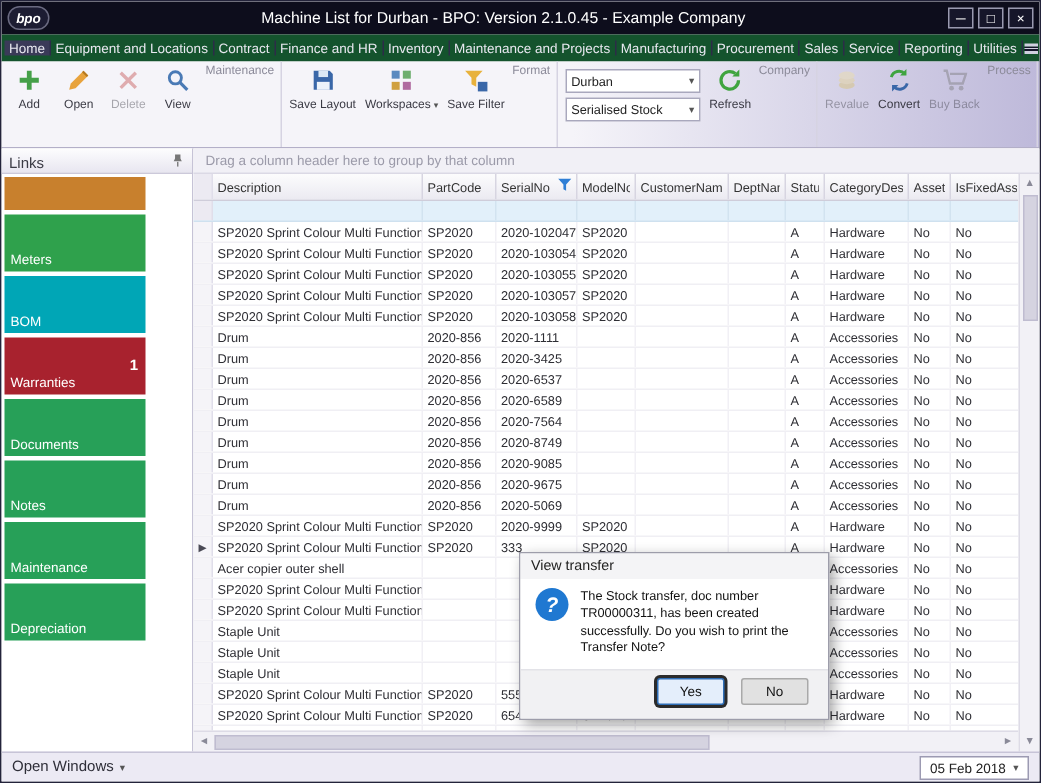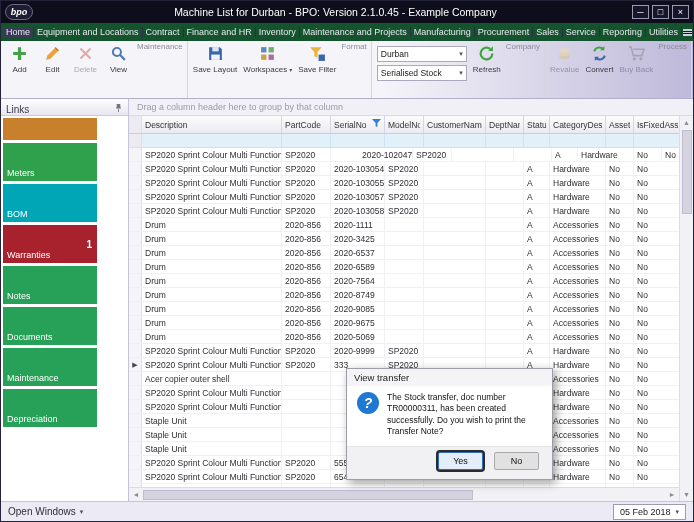--- a/index.html
+++ b/index.html
@@ -136,21 +136,21 @@
           <span><svg viewBox="0 0 16 16">
                 <path d="M6.5 2h3v4.5H14v3H9.5V14h-3V9.5H2v-3h4.5z" fill="#45a049"></path>
               </svg></span>
           <span class="rlabel">Add</span>
         </div>
         <div class="rbtn">
           <span><svg viewBox="0 0 16 16">
                 <path d="M2 14l1-4 8-8 3 3-8 8z" fill="#e8a33d"></path>
                 <path d="M10.5 2.5l3 3" stroke="#b5791f" stroke-width="1.2"></path>
               </svg></span>
-          <span class="rlabel">Edit</span>
+          <span class="rlabel">Open</span>
         </div>
         <div class="rbtn disabled">
           <span><svg viewBox="0 0 16 16">
                 <path d="M4 2.5L8 6.5l4-4L13.5 4l-4 4 4 4L12 13.5l-4-4-4 4L2.5 12l4-4-4-4z" fill="#c24a4a"></path>
               </svg></span>
           <span class="rlabel">Delete</span>
         </div>
         <div class="rbtn">
           <span><svg viewBox="0 0 16 16">
                 <circle cx="6.5" cy="6.5" r="3.8" fill="none" stroke="#4a7ab5" stroke-width="1.8"></circle>
@@ -310,24 +310,24 @@
             <span class="link-label">Meters</span>
           </div>
           <div class="link-item" style="background: rgb(0, 166, 182);">
             <span class="link-label">BOM</span>
           </div>
           <div class="link-item" style="background: rgb(168, 34, 46);">
             <span class="link-label">Warranties</span>
             <span class="link-badge">1</span>
           </div>
           <div class="link-item" style="background: rgb(39, 160, 88);">
+            <span class="link-label">Documents</span>
+          </div>
+          <div class="link-item" style="background: rgb(39, 160, 88);">
             <span class="link-label">Notes</span>
-          </div>
-          <div class="link-item" style="background: rgb(39, 160, 88);">
-            <span class="link-label">Documents</span>
           </div>
           <div class="link-item" style="background: rgb(39, 160, 88);">
             <span class="link-label">Maintenance</span>
           </div>
           <div class="link-item" style="background: rgb(39, 160, 88);">
             <span class="link-label">Depreciation</span>
           </div>
         </div>
     </div>
 
@@ -382,21 +382,21 @@
               <div class="fcell" style="flex: 0 0 26px;"></div>
               <div class="fcell" style="flex: 0 0 56px;"></div>
               <div class="fcell" style="flex: 0 0 28px;"></div>
               <div class="fcell" style="flex: 0 0 48px;"></div>
             </div>
           <div class="grid-body">
               <div class="grow">
                 <div class="indicator"></div>
                 <div class="gcell" style="flex: 0 0 140px;">SP2020 Sprint Colour Multi Functional Copier</div>
                 <div class="gcell" style="flex: 0 0 49px;">SP2020</div>
-                <div class="gcell" style="flex: 0 0 54px; margin-left: 28px;">2020-102047</div>
+                <div class="gcell" style="flex: 0 0 54px;">2020-102047</div>
                 <div class="gcell" style="flex: 0 0 39px;">SP2020</div>
                 <div class="gcell" style="flex: 0 0 62px;"></div>
                 <div class="gcell" style="flex: 0 0 38px;"></div>
                 <div class="gcell" style="flex: 0 0 26px;">A</div>
                 <div class="gcell" style="flex: 0 0 56px;">Hardware</div>
                 <div class="gcell" style="flex: 0 0 28px;">No</div>
                 <div class="gcell" style="flex: 0 0 48px;">No</div>
               </div>
               <div class="grow">
                 <div class="indicator"></div>

